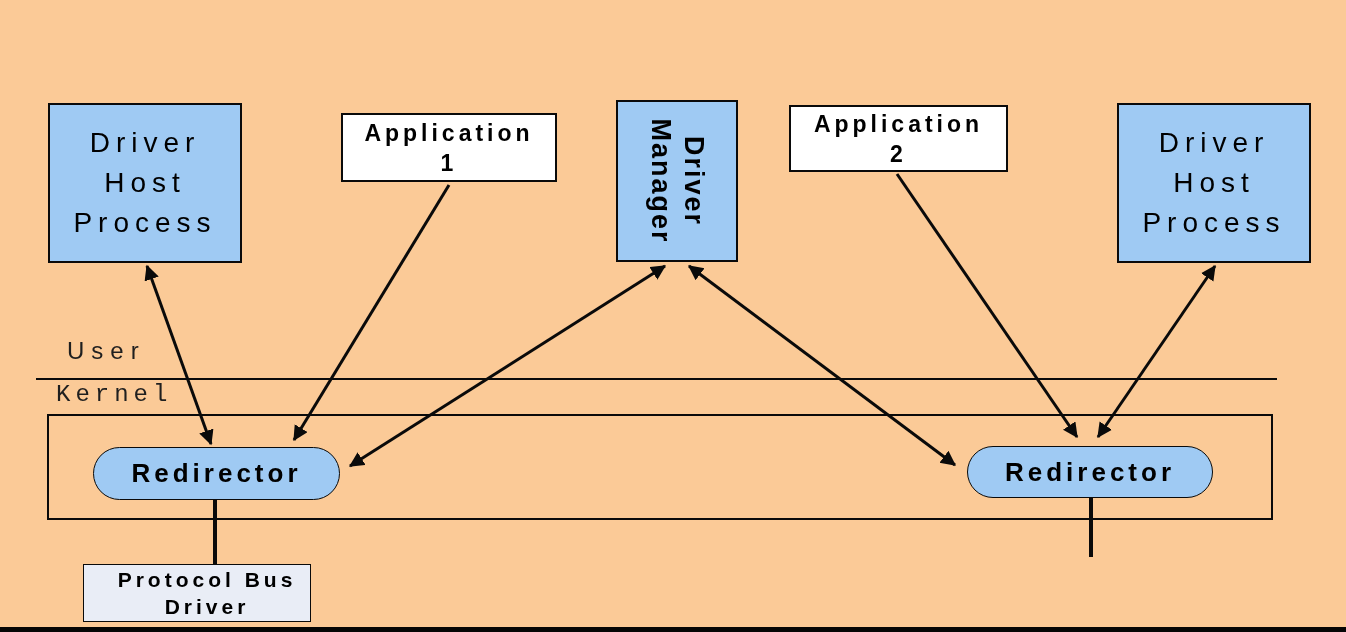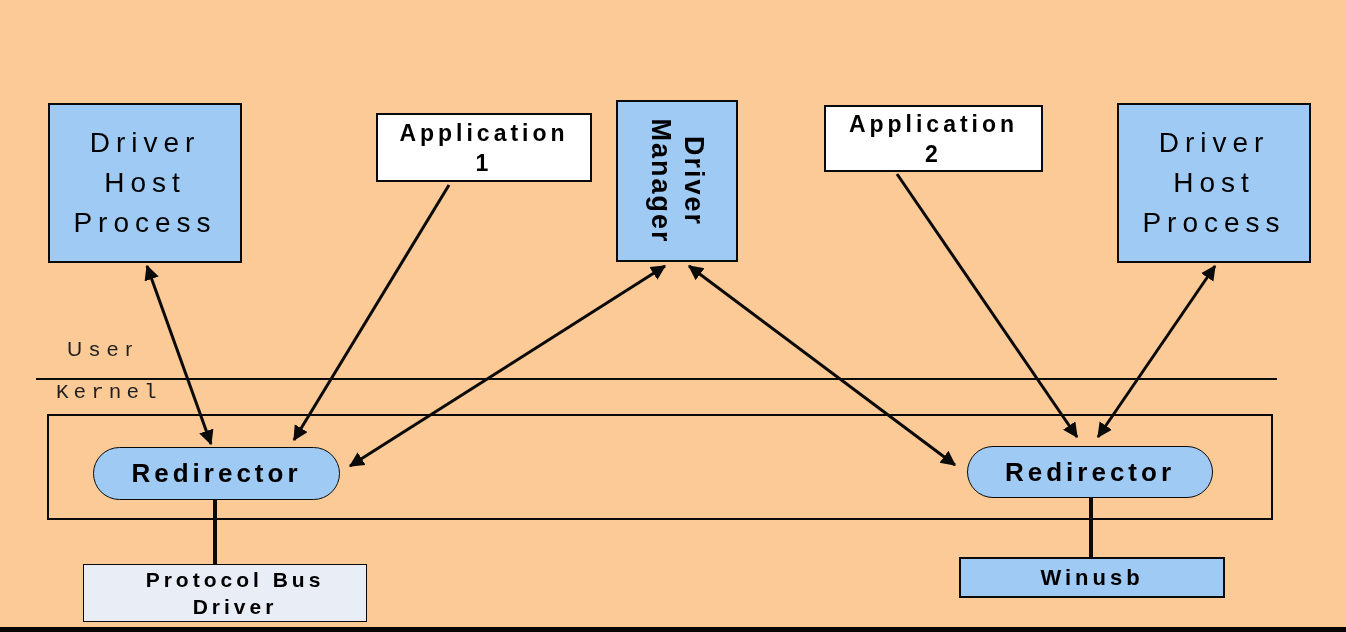--- a/index.html
+++ b/index.html
@@ -49,21 +49,20 @@
   .dh-left  { left: 48px;  top: 103px; }
   .dh-right { left: 1117px; top: 103px; }
 
   .application {
     width: 216px;
     height: 69px;
     font-size: 23px;
     font-weight: 700;
     letter-spacing: 4px;
     line-height: 30px;
-    margin-left: 35px;
   }
   .app-1 { left: 341px; top: 113px; }
   .app-2 { left: 789px; top: 105px; height: 67px; width: 219px; }
 
   .driver-manager {
     left: 616px; top: 100px;
     width: 122px;
     height: 162px;
   }
   .dm-rotated {
@@ -84,21 +83,21 @@
     border-radius: 27px;
     font-size: 26px;
     font-weight: 700;
     letter-spacing: 4px;
   }
   .red-left  { left: 93px;  top: 447px; }
   .red-right { left: 967px; top: 446px; height: 52px; width: 246px; }
 
   .protocol-bus {
     left: 83px; top: 564px;
-    width: 284px;
+    width: 228px;
     height: 58px;
     font-size: 21px;
     font-weight: 700;
     letter-spacing: 4px;
     line-height: 27px;
     padding-left: 20px;
   }
 
   .winusb {
     left: 959px; top: 557px;
@@ -108,21 +107,21 @@
     font-weight: 700;
     letter-spacing: 4px;
     border-width: 2px;
     background: #9FCAF3;
     border: 2px solid #0a0a0a;
   }
 
   .zone-label {
     position: absolute;
     color: #1f1f1f;
-    font-size: 21px;
+    font-size: 24px;
     letter-spacing: 7px;
     font-weight: 400;
   }
   .label-user   { left: 67px; top: 337px; }
   .label-kernel { left: 56px; top: 381px; letter-spacing: 5px; font-family: Liberation Mono, monospace; }
 
   .divider {
     position: absolute;
     left: 36px; top: 378px;
     width: 1241px; height: 2px;
@@ -221,19 +220,16 @@
 
   <div class="node redirector red-right">
     <span>Redirector</span>
   </div>
 
   <div class="node box-light protocol-bus">
     <span>Protocol Bus</span>
     <span>Driver</span>
   </div>
 
-  <div class="node winusb">
-    <span>Winusb</span>
-  </div>
 
   <div class="bottom-bar"></div>
 
 </div>
 
 </body></html>

